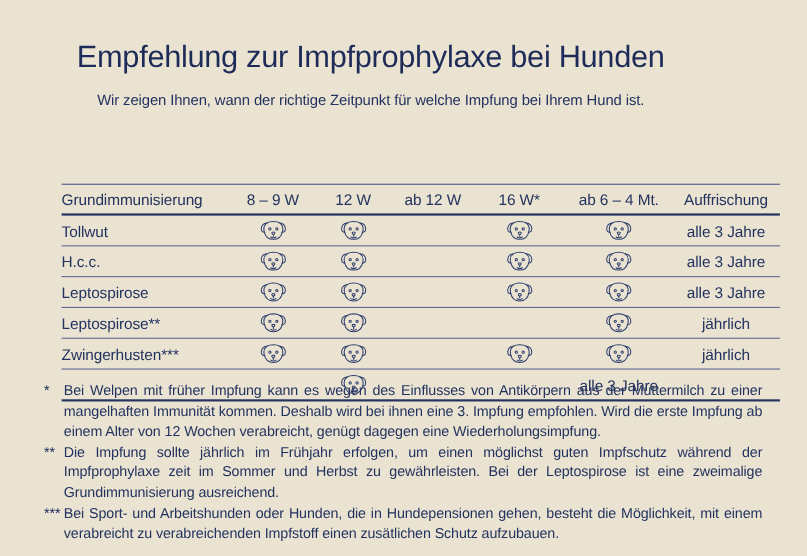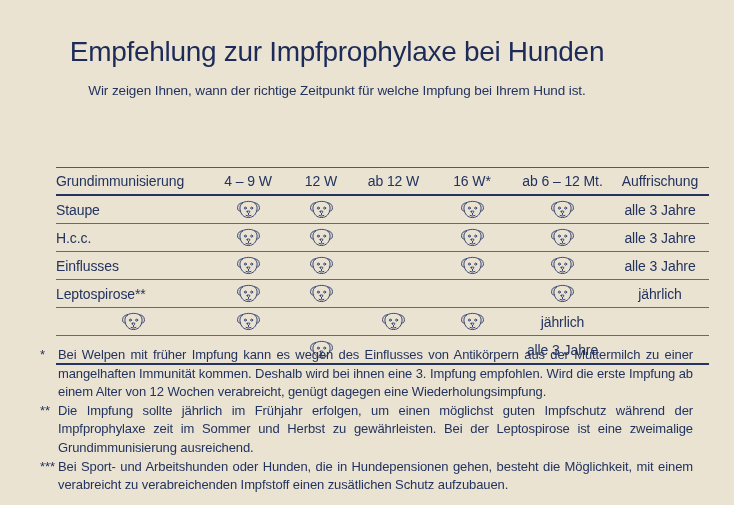--- a/index.html
+++ b/index.html
@@ -79,30 +79,30 @@
 </svg>
 
 <div class="page">
 
   <h1 class="title">Empfehlung zur Impfprophylaxe bei Hunden</h1>
   <p class="subtitle">Wir zeigen Ihnen, wann der richtige Zeitpunkt für welche Impfung bei Ihrem Hund ist.</p>
 
   <div class="vtable">
     <div class="trow thead">
       <div class="cell lbl">Grundimmunisierung</div>
-      <div class="cell">4 – 9 W</div>
+      <div class="cell">8 – 9 W</div>
       <div class="cell">12 W</div>
       <div class="cell">ab 12 W</div>
       <div class="cell">16 W*</div>
-      <div class="cell">ab 6 – 12 Mt.</div>
+      <div class="cell">ab 6 – 4 Mt.</div>
       <div class="cell">Auffrischung</div>
     </div>
 
     <div class="trow tdata">
-      <div class="cell lbl">Staupe</div>
+      <div class="cell lbl">Tollwut</div>
       <div class="cell">
           <svg class="dog" viewBox="0 0 34 28">
             <use href="#dogface"></use>
           </svg>
         </div>
       <div class="cell">
           <svg class="dog" viewBox="0 0 34 28">
             <use href="#dogface"></use>
           </svg>
         </div>
@@ -140,21 +140,21 @@
         </div>
       <div class="cell">
           <svg class="dog" viewBox="0 0 34 28">
             <use href="#dogface"></use>
           </svg>
         </div>
       <div class="cell">alle 3 Jahre</div>
     </div>
 
     <div class="trow tdata">
-      <div class="cell lbl">Einflusses</div>
+      <div class="cell lbl">Leptospirose</div>
       <div class="cell">
           <svg class="dog" viewBox="0 0 34 28">
             <use href="#dogface"></use>
           </svg>
         </div>
       <div class="cell">
           <svg class="dog" viewBox="0 0 34 28">
             <use href="#dogface"></use>
           </svg>
         </div>
@@ -188,20 +188,21 @@
       <div class="cell"></div>
       <div class="cell">
           <svg class="dog" viewBox="0 0 34 28">
             <use href="#dogface"></use>
           </svg>
         </div>
       <div class="cell">jährlich</div>
     </div>
 
     <div class="trow tdata">
+      <div class="cell lbl">Zwingerhusten***</div>
       <div class="cell">
           <svg class="dog" viewBox="0 0 34 28">
             <use href="#dogface"></use>
           </svg>
         </div>
       <div class="cell">
           <svg class="dog" viewBox="0 0 34 28">
             <use href="#dogface"></use>
           </svg>
         </div>

